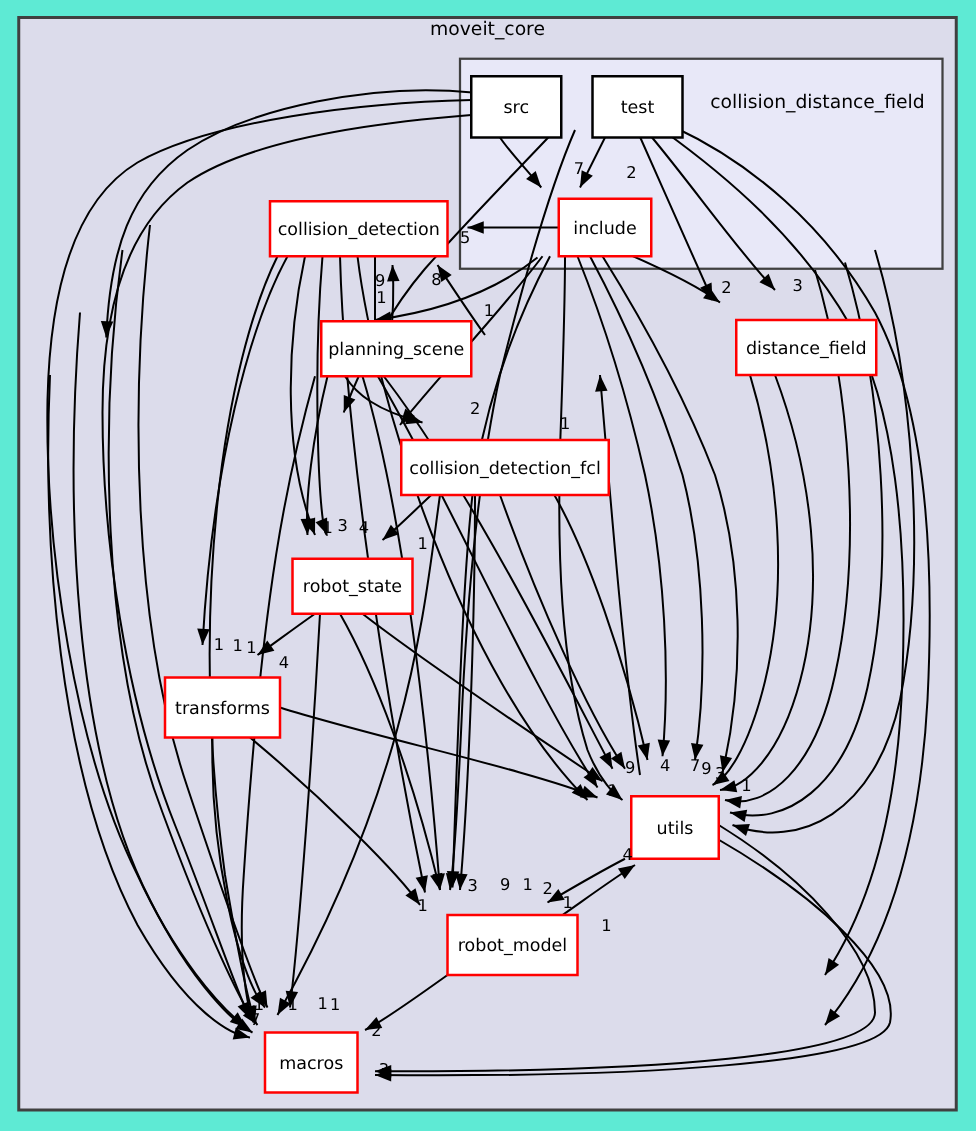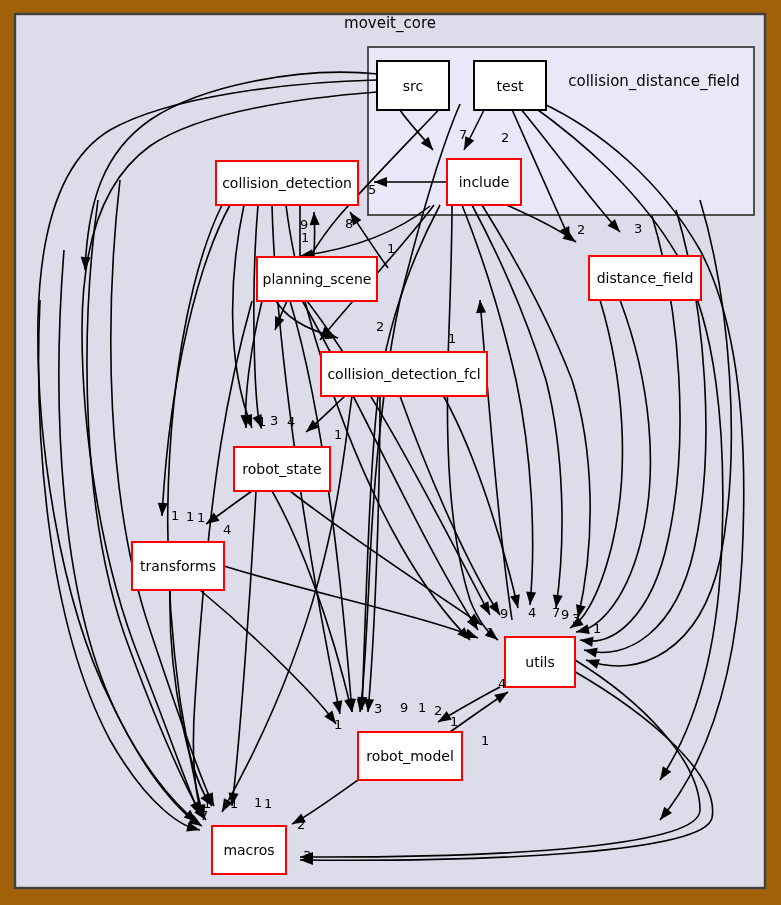--- a/index.html
+++ b/index.html
@@ -7,21 +7,21 @@
     padding: 0;
     background: #ffffff;
   }
   body {
     font-family: "DejaVu Sans", sans-serif;
   }
   #canvas-wrap {
     position: relative;
     width: 781px;
     height: 905px;
-    background: #a16207;
+    background: #5eead4;
     overflow: hidden;
   }
   svg#graph {
     display: block;
     width: 781px;
     height: 905px;
   }
   .cluster-outer-rect {
     fill: #dcdceb;
     stroke: #404040;

